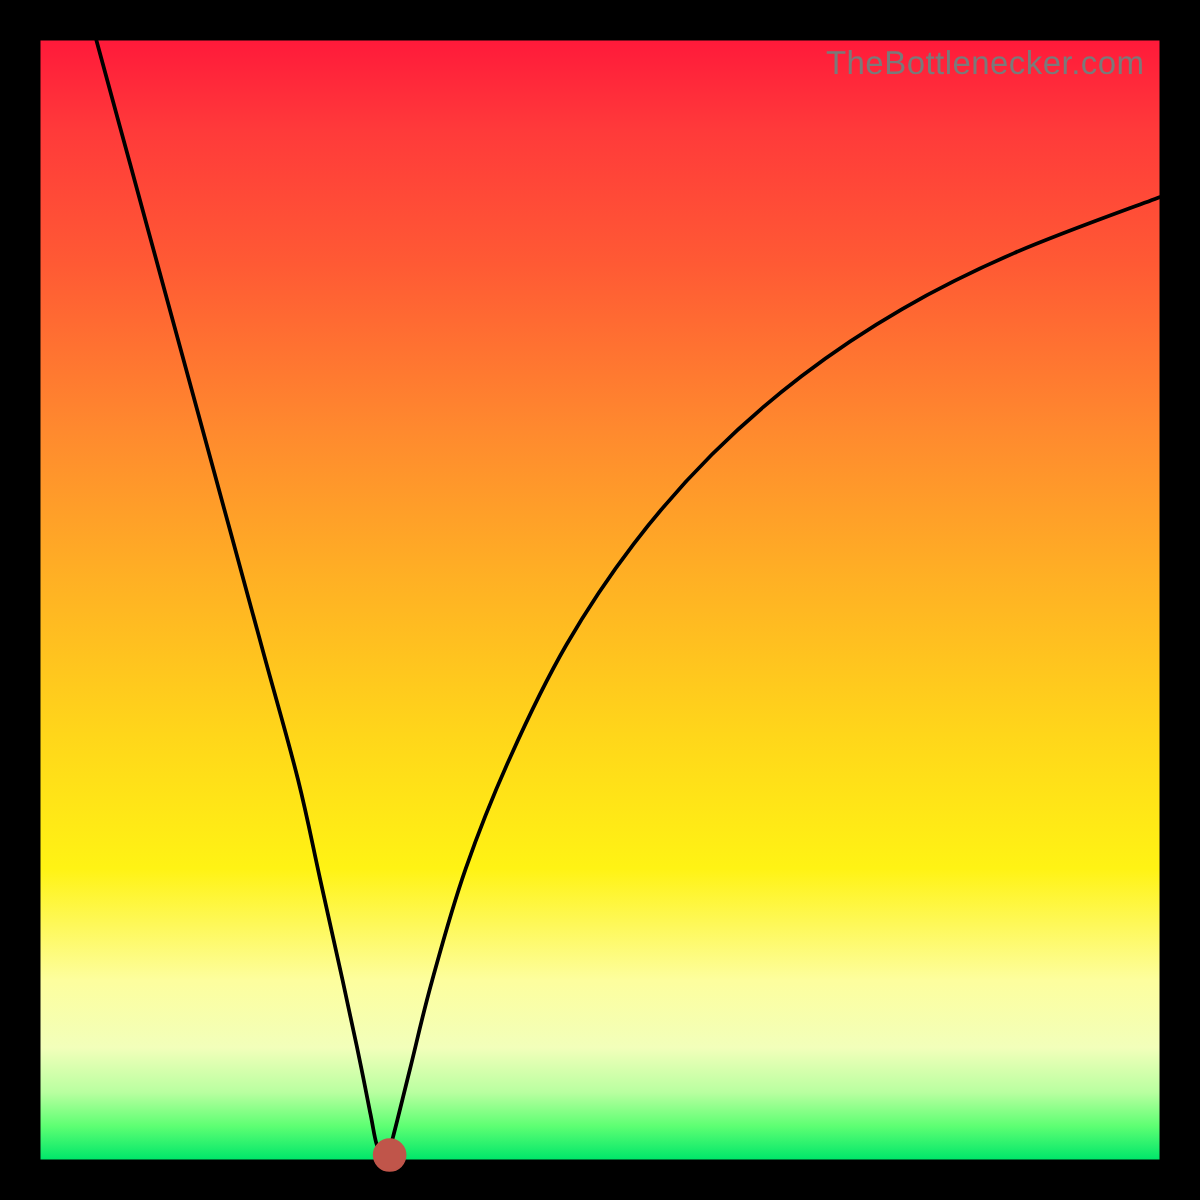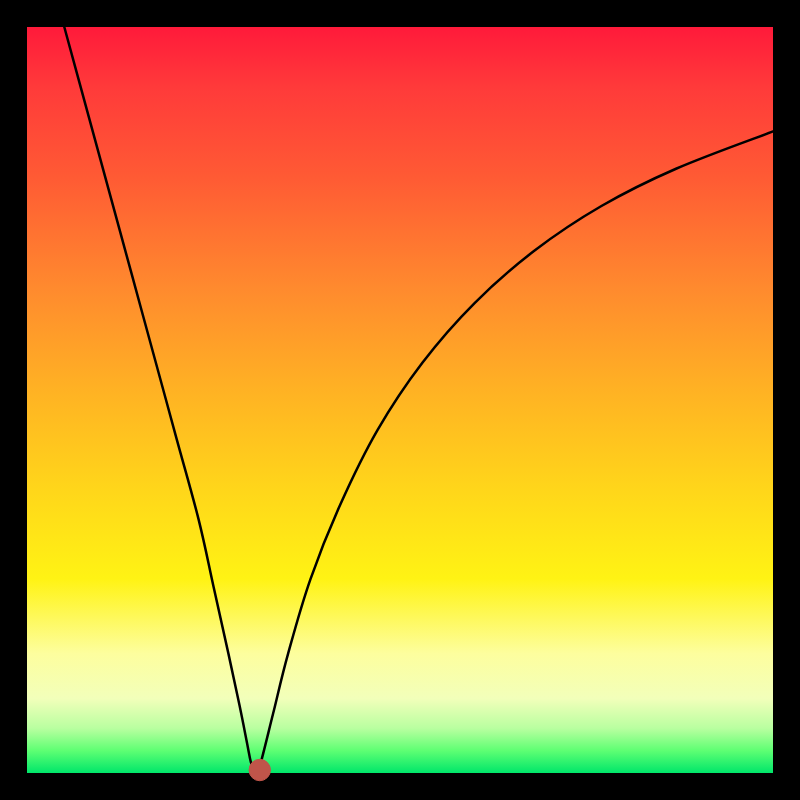--- a/index.html
+++ b/index.html
@@ -68,18 +68,19 @@
   .marker {
     fill: #c0554a;
     stroke: #c0554a;
   }
 </style>
 </head>
 <body>
 
 <div class="frame">
   <div class="plot-area">
+    <div class="attribution">TheBottlenecker.com</div>
     <svg class="curve" viewBox="0 0 746 746" preserveAspectRatio="none">
       <path d="M 37.30 0.00 C 41.33 14.77, 51.62 52.52, 59.68 82.06 C 67.74 111.60, 74.00 134.58, 82.06 164.12 C 90.12 193.66, 96.38 216.64, 104.44 246.18 C 112.50 275.72, 118.76 298.70, 126.82 328.24 C 134.88 357.78, 141.14 380.76, 149.20 410.30 C 157.26 439.84, 164.87 465.50, 171.58 492.36 C 178.29 519.22, 181.13 535.33, 186.50 559.50 C 191.87 583.67, 196.72 605.16, 201.42 626.64 C 206.12 648.12, 209.25 662.75, 212.61 678.86 C 215.97 694.97, 218.06 706.09, 220.07 716.16 C 222.08 726.23, 222.46 730.11, 223.80 734.81 C 225.14 739.51, 226.19 740.93, 227.53 742.27 C 228.87 743.61, 229.92 744.28, 231.26 742.27 C 232.60 740.26, 232.30 741.15, 234.99 731.08 C 237.68 721.01, 241.48 705.12, 246.18 686.32 C 250.88 667.52, 254.39 650.81, 261.10 626.64 C 267.81 602.47, 274.08 578.90, 283.48 552.04 C 292.88 525.18, 301.23 504.30, 313.32 477.44 C 325.41 450.58, 335.85 428.35, 350.62 402.84 C 365.39 377.33, 377.92 358.53, 395.38 335.70 C 412.84 312.87, 427.46 296.16, 447.60 276.02 C 467.74 255.88, 484.45 241.26, 507.28 223.80 C 530.11 206.34, 548.91 193.81, 574.42 179.04 C 599.93 164.27, 618.14 155.17, 649.02 141.74 C 679.90 128.31, 728.54 111.15, 746.00 104.44 "></path>
       <circle class="marker" cx="232.75" cy="743.02" r="10.71"></circle>
     </svg>
   </div>
 </div>
 
 </body></html>

